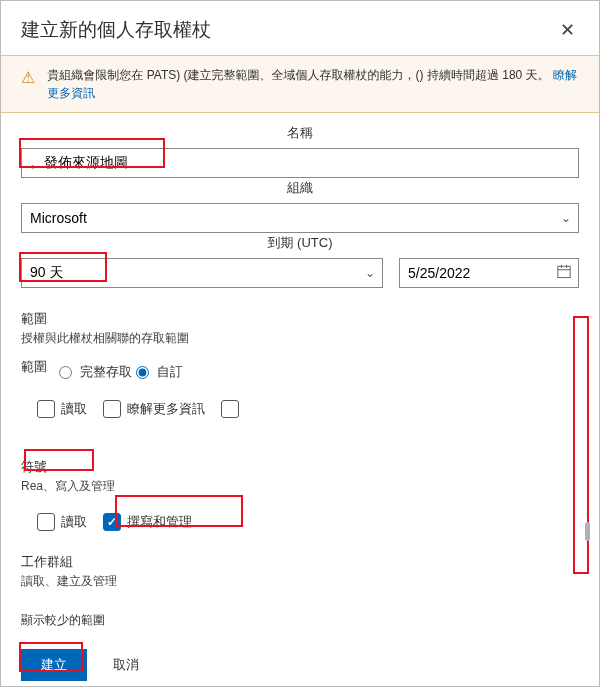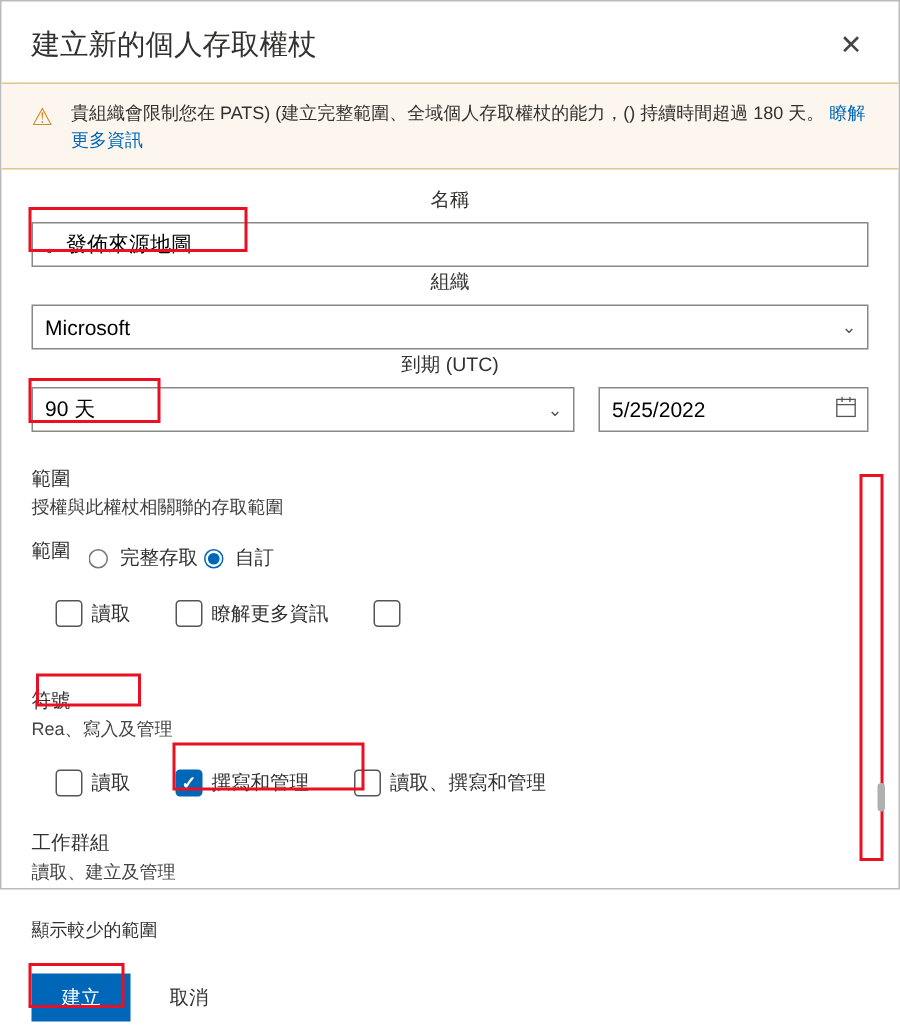--- a/index.html
+++ b/index.html
@@ -8,21 +8,21 @@
       font-size: 13px;
       color: #323130;
       background: #fff;
       width: 600px;
       height: 687px;
       overflow: hidden;
     }
     .dialog {
       border: 1px solid #bbb;
       width: 600px;
-      height: 593px;
+      height: 687px;
       position: relative;
     }
     .header {
       display: flex;
       justify-content: space-between;
       align-items: center;
       padding: 14px 20px 10px 20px;
     }
     .header-title {
       font-size: 19px;
@@ -115,21 +115,20 @@
       display: inline-block;
       width: 38px;
     }
     .scope-first-row {
       display: flex;
       align-items: center;
       margin-top: 6px;
     }
     .checkbox-row {
       display: flex;
-      gap: 14px;
       margin-top: 18px;
       margin-left: 16px;
       align-items: center;
     }
     .cb-item {
       display: flex;
       align-items: center;
       gap: 6px;
       font-size: 13px;
     }
@@ -297,24 +296,20 @@
 
     <div class="checkbox-row">
       <div class="cb-item">
         <span class="cb-box"></span>
         <span>讀取</span>
       </div>
       <div class="cb-item" style="margin-left:16px;">
         <span class="cb-box checked"></span>
         <span>撰寫和管理</span>
       </div>
-      <div class="cb-item" style="margin-left:16px;">
-        <span class="cb-box"></span>
-        <span>讀取、撰寫和管理</span>
-      </div>
     </div>
 
     <div class="group-name">工作群組</div>
     <div class="group-sub">讀取、建立及管理</div>
 
     <div class="show-fewer">顯示較少的範圍</div>
 
     <div class="footer">
       <button class="btn-primary">建立</button>
       <button class="btn-secondary">取消</button>

